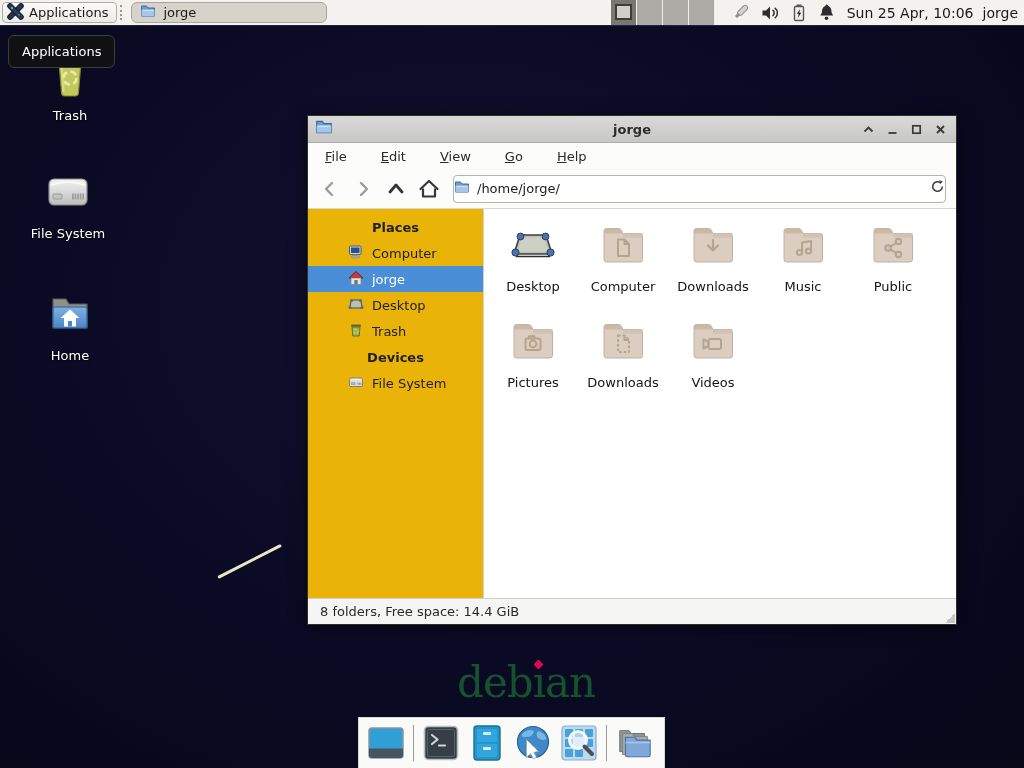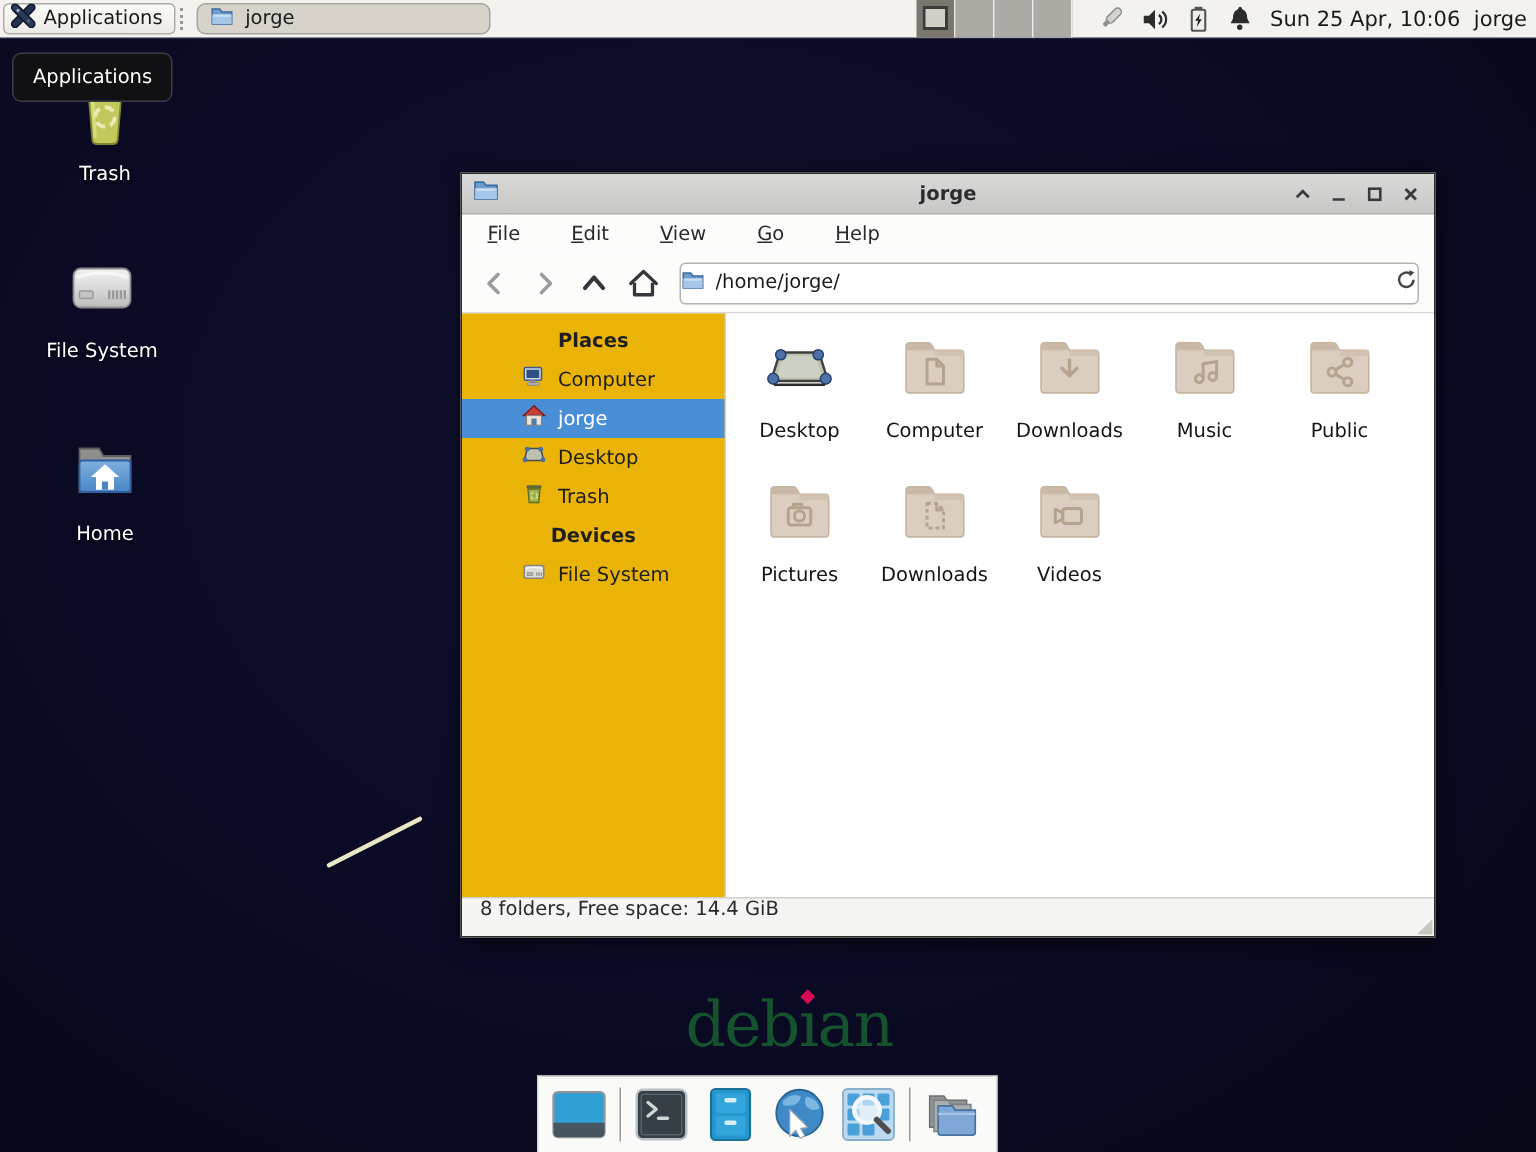--- a/index.html
+++ b/index.html
@@ -119,21 +119,21 @@
   }
   .fitem {
     width:90px; height:94px; display:flex; flex-direction:column;
     align-items:center; gap:7px; font-size:13px; color:#141414; margin-bottom:2px;
   }
   .resize-grip { position:absolute; right:1px; bottom:1px; width:10px; height:10px;
     background:linear-gradient(135deg, transparent 50%, #c9c7c3 50%); }
 
   .statusbar {
     height:26px; background:#f5f5f3; border-top:1px solid #d2d0cc;
-    display:flex; align-items:flex-start; padding:0 12px;
+    display:flex; align-items:center; padding:0 12px;
     font-size:13px; color:#2a2a2a; flex:none; position:relative;
   }
 
   
   .logo {
     position:absolute; left:457px; top:662px; z-index:10;
     font-family:"DejaVu Serif","Liberation Serif",serif;
     font-size:42px; font-weight:500; color:#14532d; line-height:1; letter-spacing:-1px;
   }
   .logo-i { position:relative; }

